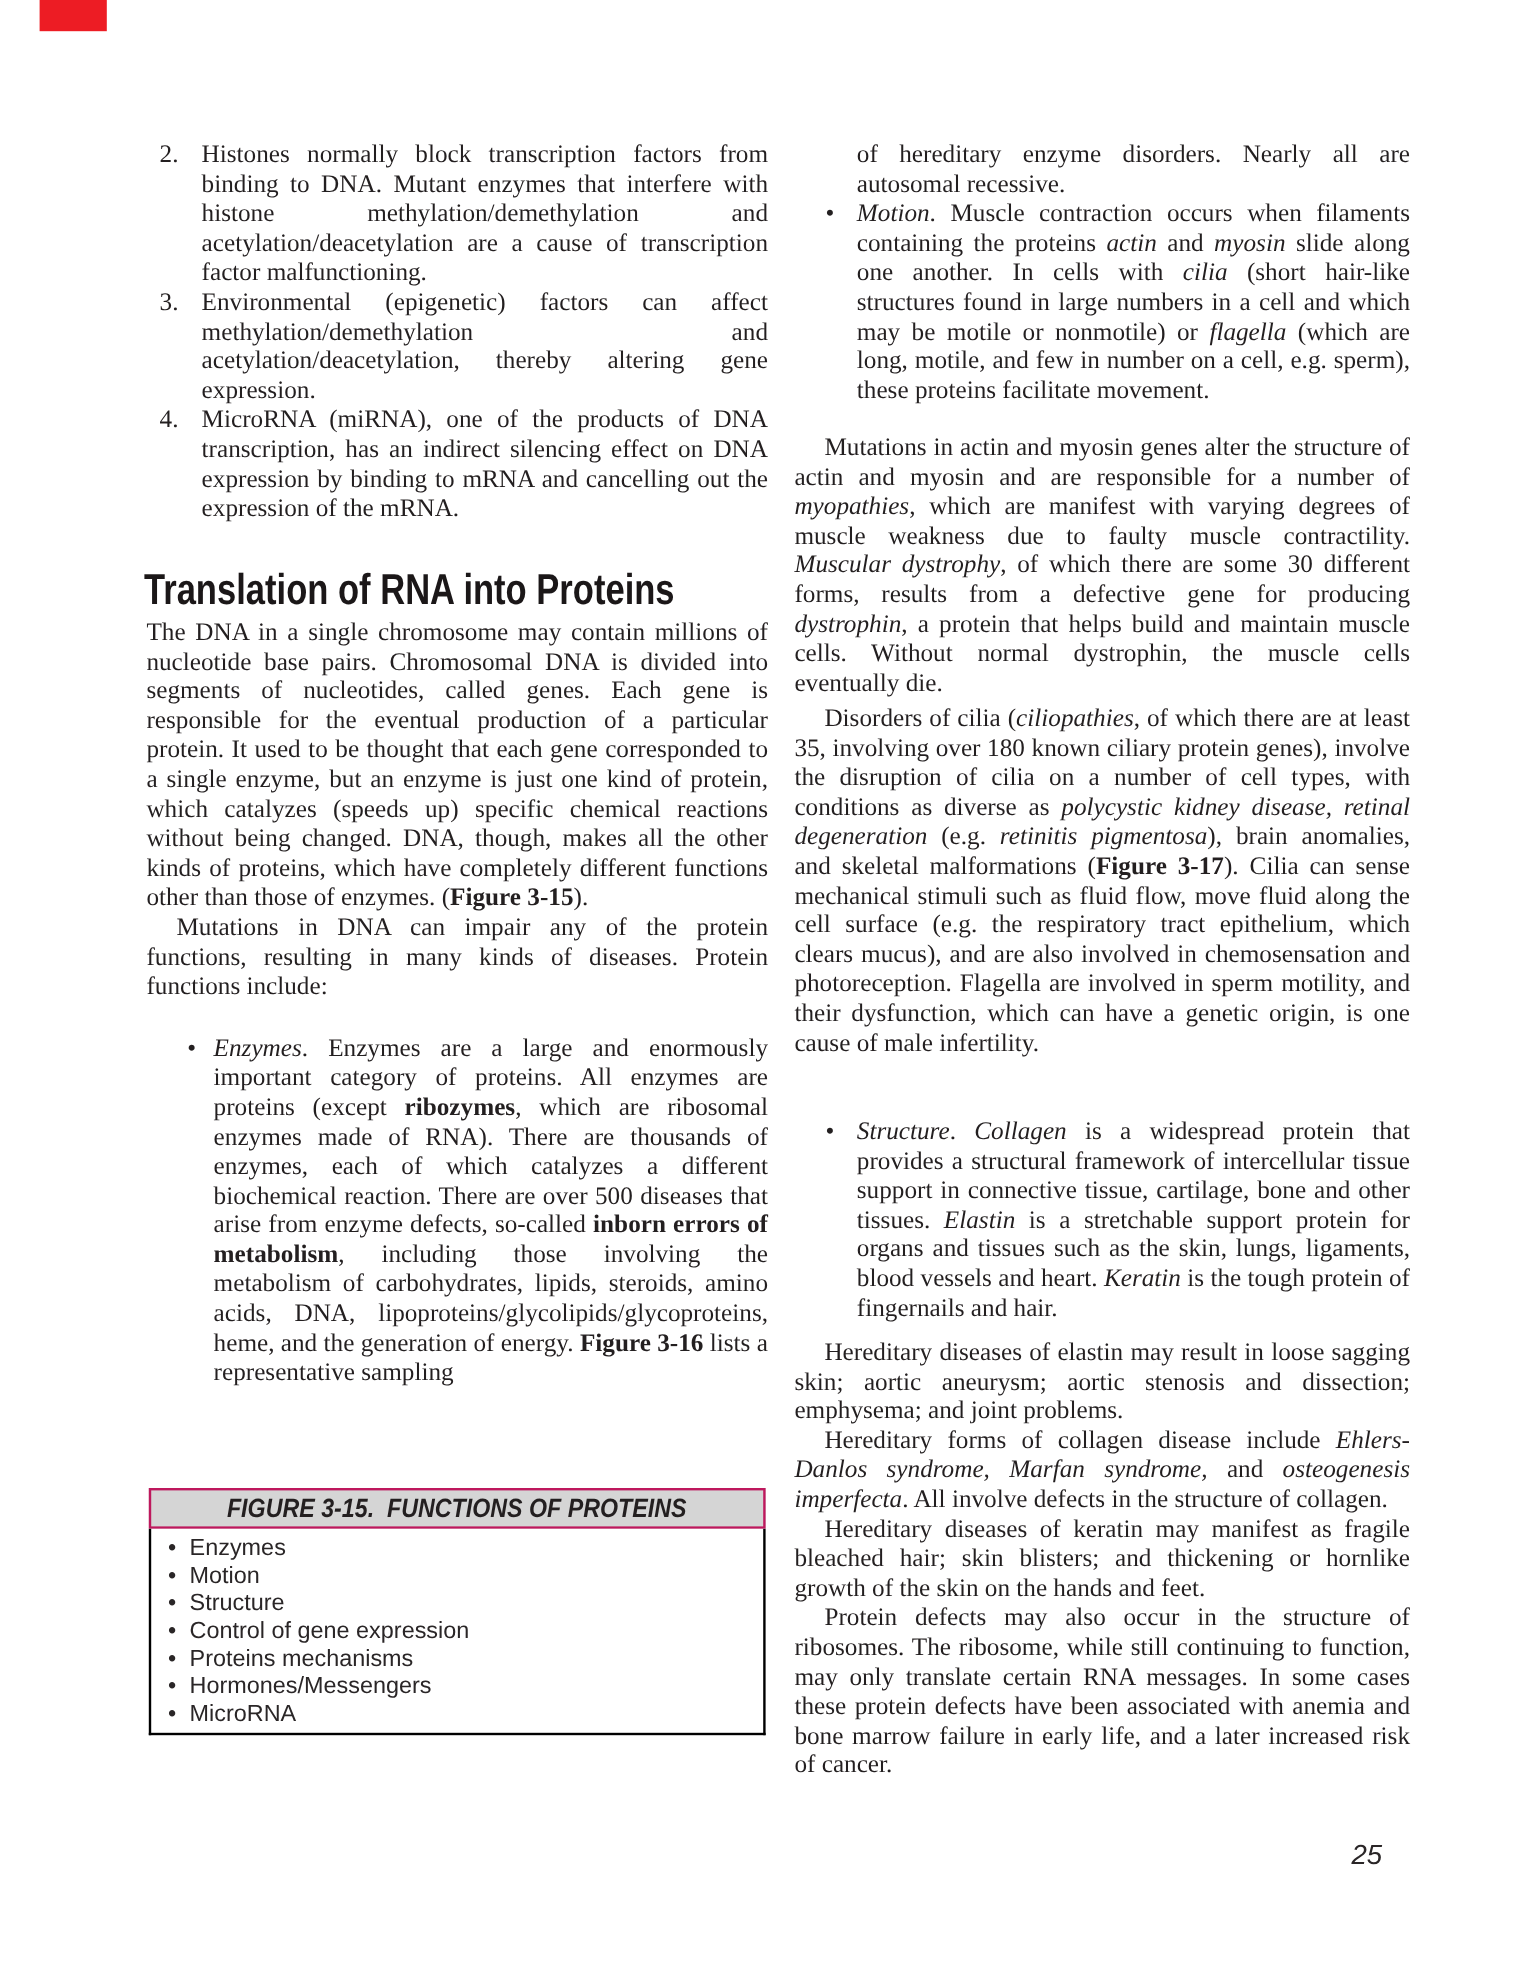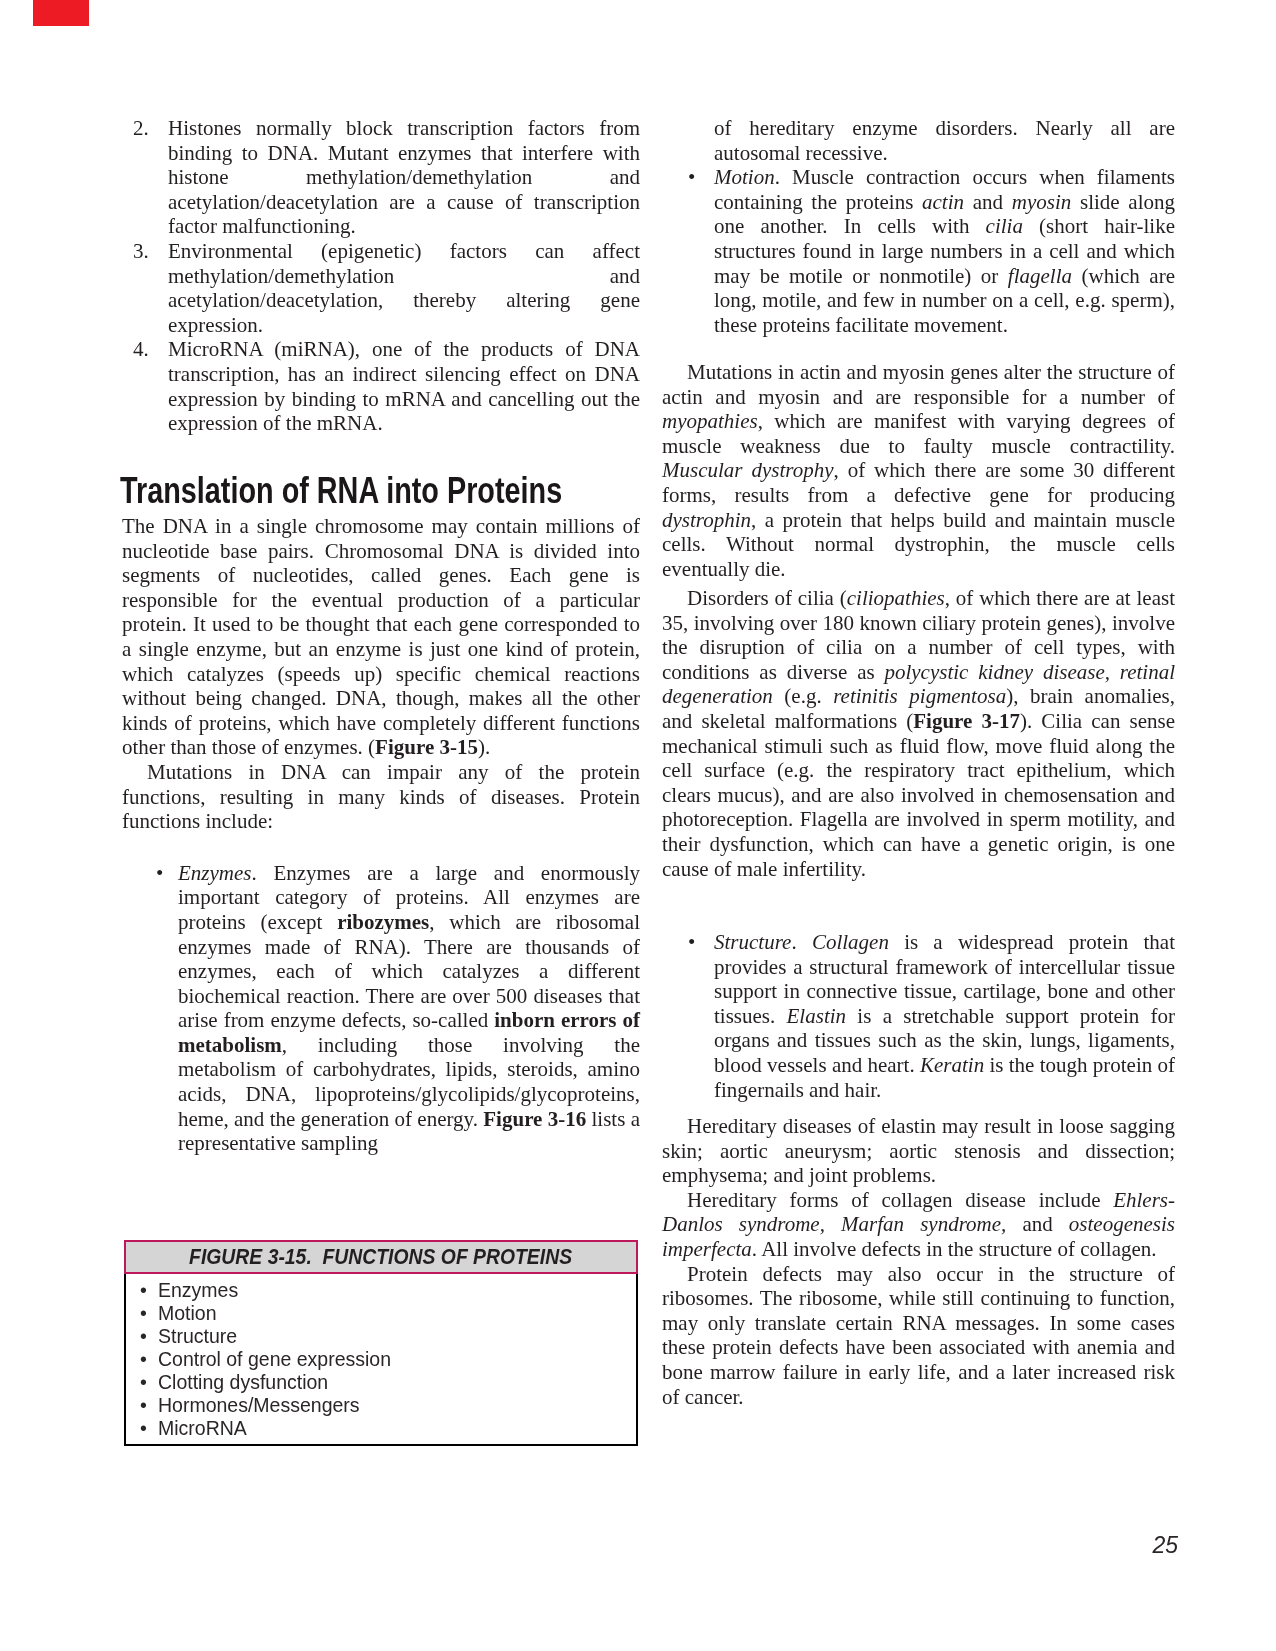--- a/index.html
+++ b/index.html
@@ -48,21 +48,21 @@
   #r-motion{top:116px;}
   #r-myopathies{top:360px;}
   #r-cilia{top:586px;}
   #r-structure{top:930px;}
   #r-final{top:1114px;}
   .cont{padding-left:52px;text-align:justify;}
 
   .f-i{font-style:italic;}
   .f-b{font-weight:bold;}
 
-  .page-num{position:absolute;left:1100px;top:1532px;width:78px;text-align:right;
+  .page-num{position:absolute;left:1100px;top:1532px;width:78px;text-align:center;
             font-family:"Liberation Sans",sans-serif;font-style:italic;
             font-size:23px;color:#2a2627;}
 </style>
 </head>
 <body>
 
 <div class="page">
 
   <div class="red-marker"></div>
 
@@ -91,21 +91,21 @@
 
   <section class="figure-box">
     <div class="figure-header">
       <span class="condense">FIGURE 3-15.&nbsp; FUNCTIONS OF PROTEINS</span>
     </div>
     <div class="figure-body">
       <div class="figure-item">Enzymes</div>
       <div class="figure-item">Motion</div>
       <div class="figure-item">Structure</div>
       <div class="figure-item">Control of gene expression</div>
-      <div class="figure-item">Clotting dysfunction</div>
+      <div class="figure-item">Proteins mechanisms</div>
       <div class="figure-item">Hormones/Messengers</div>
       <div class="figure-item">MicroRNA</div>
     </div>
   </section>
 
   <section id="r-motion" class="rblock body-text">
     <div class="cont"><span>of hereditary enzyme disorders. Nearly all are autosomal recessive.</span></div>
     <div class="bullet right-bullet"><span class="f-i">Motion</span><span>. Muscle contraction occurs when filaments containing the proteins </span><span class="f-i">actin</span><span> and </span><span class="f-i">myosin</span><span> slide along one another. In cells with </span><span class="f-i">cilia</span><span> (short hair-like structures found in large numbers in a cell and which may be motile or nonmotile) or </span><span class="f-i">flagella</span><span> (which are long, motile, and few in number on a cell, e.g. sperm), these proteins facilitate movement.</span></div>
   </section>
 
@@ -117,18 +117,19 @@
     <p class="para indent"><span>Disorders of cilia (</span><span class="f-i">ciliopathies</span><span>, of which there are at least 35, involving over 180 known ciliary protein genes), involve the disruption of cilia on a number of cell types, with conditions as diverse as </span><span class="f-i">polycystic kidney disease, retinal degeneration</span><span> (e.g. </span><span class="f-i">retinitis pigmentosa</span><span>), brain anomalies, and skeletal malformations (</span><span class="f-b">Figure 3-17</span><span>). Cilia can sense mechanical stimuli such as fluid flow, move fluid along the cell surface (e.g. the respiratory tract epithelium, which clears mucus), and are also involved in chemosensation and photoreception. Flagella are involved in sperm motility, and their dysfunction, which can have a genetic origin, is one cause of male infertility.</span></p>
   </section>
 
   <section id="r-structure" class="rblock body-text">
     <div class="bullet right-bullet"><span class="f-i">Structure</span><span>. </span><span class="f-i">Collagen</span><span> is a widespread protein that provides a structural framework of intercellular tissue support in connective tissue, cartilage, bone and other tissues. </span><span class="f-i">Elastin</span><span> is a stretchable support protein for organs and tissues such as the skin, lungs, ligaments, blood vessels and heart. </span><span class="f-i">Keratin</span><span> is the tough protein of fingernails and hair.</span></div>
   </section>
 
   <section id="r-final" class="rblock body-text">
     <p class="para indent"><span>Hereditary diseases of elastin may result in loose sagging skin; aortic aneurysm; aortic stenosis and dissection; emphysema; and joint problems.</span></p>
     <p class="para indent"><span>Hereditary forms of collagen disease include </span><span class="f-i">Ehlers-Danlos syndrome, Marfan syndrome,</span><span> and </span><span class="f-i">osteogenesis imperfecta</span><span>. All involve defects in the structure of collagen.</span></p>
+    <p class="para indent"><span>Hereditary diseases of keratin may manifest as fragile bleached hair; skin blisters; and thickening or hornlike growth of the skin on the hands and feet.</span></p>
     <p class="para indent"><span>Protein defects may also occur in the structure of ribosomes. The ribosome, while still continuing to function, may only translate certain RNA messages. In some cases these protein defects have been associated with anemia and bone marrow failure in early life, and a later increased risk of cancer.</span></p>
   </section>
 
   <div class="page-num">25</div>
 
 </div>
 
 </body></html>

